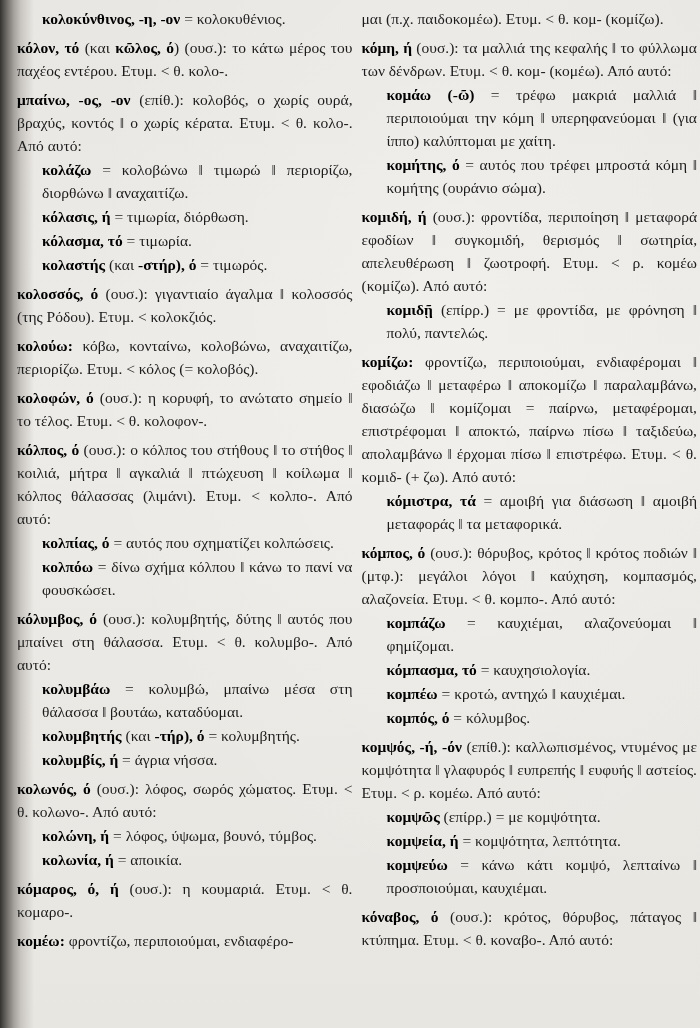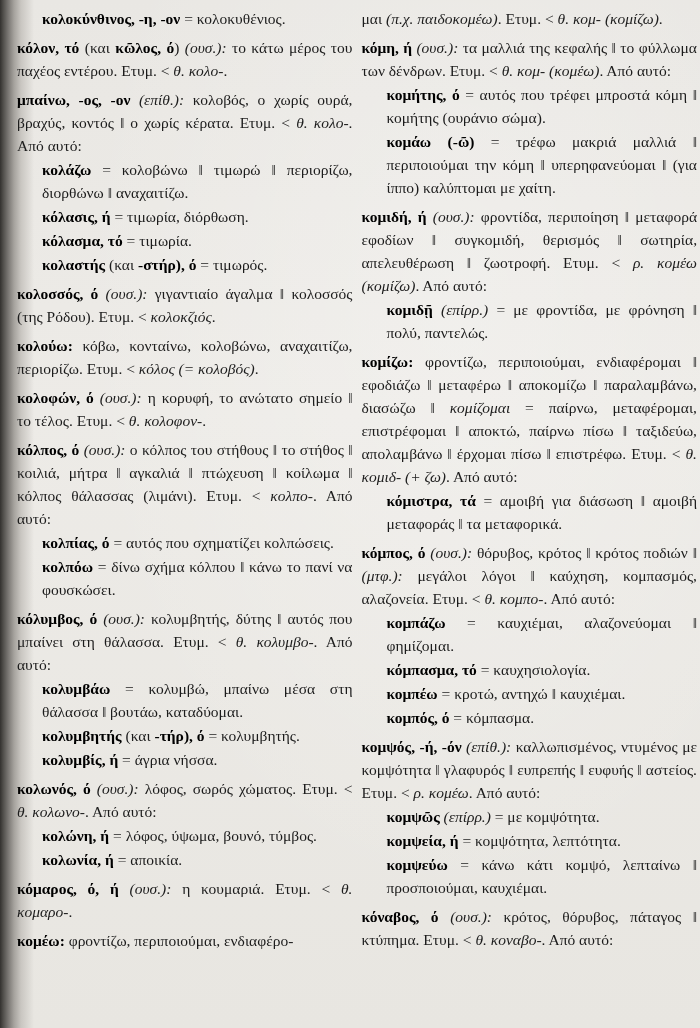--- a/index.html
+++ b/index.html
@@ -34,21 +34,21 @@
   }
   .col { flex: 1 1 0; min-width: 0; }
   .entry {
     text-align: justify;
     text-justify: inter-word;
   }
   .entry.main { margin-top: 6px; }
   .entry.sub  { margin-left: 25px; margin-top: 1px; }
   .entry:first-child { margin-top: 0; }
   .entry span.b { font-weight: bold; color: #000; }
-  .entry span.i { font-style: italic; }
+  .entry span.i { }
   .entry span.n { }
 </style>
 </head>
 <body>
 
 <div class="page">
   <div class="gutter"></div>
   <div class="columns">
     <div class="col" id="col-left">
         <div class="entry sub"><span class="b">κολοκύνθινος, -η, -ον</span><span class="n"> = κολοκυθένιος.</span></div>
@@ -70,31 +70,31 @@
         <div class="entry sub"><span class="b">κολυμβίς, ή</span><span class="n"> = άγρια νήσσα.</span></div>
         <div class="entry main"><span class="b">κολωνός, ό </span><span class="i">(ουσ.):</span><span class="n"> λόφος, σωρός χώματος. Ετυμ. &lt; </span><span class="i">θ. κολωνο-</span><span class="n">. Από αυτό:</span></div>
         <div class="entry sub"><span class="b">κολώνη, ή</span><span class="n"> = λόφος, ύψωμα, βουνό, τύμβος.</span></div>
         <div class="entry sub"><span class="b">κολωνία, ή</span><span class="n"> = αποικία.</span></div>
         <div class="entry main"><span class="b">κόμαρος, ό, ή </span><span class="i">(ουσ.):</span><span class="n"> η κουμαριά. Ετυμ. &lt; </span><span class="i">θ. κομαρο-</span><span class="n">.</span></div>
         <div class="entry main"><span class="b">κομέω:</span><span class="n"> φροντίζω, περιποιούμαι, ενδιαφέρο-</span></div>
       </div>
     <div class="col" id="col-right">
         <div class="entry main"><span class="n">μαι </span><span class="i">(π.χ. παιδοκομέω)</span><span class="n">. Ετυμ. &lt; </span><span class="i">θ. κομ- (κομίζω)</span><span class="n">.</span></div>
         <div class="entry main"><span class="b">κόμη, ή </span><span class="i">(ουσ.):</span><span class="n"> τα μαλλιά της κεφαλής ‖ το φύλλωμα των δένδρων. Ετυμ. &lt; </span><span class="i">θ. κομ- (κομέω)</span><span class="n">. Από αυτό:</span></div>
+        <div class="entry sub"><span class="b">κομάω (-ῶ)</span><span class="n"> = τρέφω μακριά μαλλιά ‖ περιποιούμαι την κόμη ‖ υπερηφανεύομαι ‖ (για ίππο) καλύπτομαι με χαίτη.</span></div>
         <div class="entry sub"><span class="b">κομήτης, ό</span><span class="n"> = αυτός που τρέφει μπροστά κόμη ‖ κομήτης (ουράνιο σώμα).</span></div>
-        <div class="entry sub"><span class="b">κομάω (-ῶ)</span><span class="n"> = τρέφω μακριά μαλλιά ‖ περιποιούμαι την κόμη ‖ υπερηφανεύομαι ‖ (για ίππο) καλύπτομαι με χαίτη.</span></div>
         <div class="entry main"><span class="b">κομιδή, ή </span><span class="i">(ουσ.):</span><span class="n"> φροντίδα, περιποίηση ‖ μεταφορά εφοδίων ‖ συγκομιδή, θερισμός ‖ σωτηρία, απελευθέρωση ‖ ζωοτροφή. Ετυμ. &lt; </span><span class="i">ρ. κομέω (κομίζω)</span><span class="n">. Από αυτό:</span></div>
         <div class="entry sub"><span class="b">κομιδῇ </span><span class="i">(επίρρ.)</span><span class="n"> = με φροντίδα, με φρόνηση ‖ πολύ, παντελώς.</span></div>
         <div class="entry main"><span class="b">κομίζω:</span><span class="n"> φροντίζω, περιποιούμαι, ενδιαφέρομαι ‖ εφοδιάζω ‖ μεταφέρω ‖ αποκομίζω ‖ παραλαμβάνω, διασώζω ‖ </span><span class="i">κομίζομαι</span><span class="n"> = παίρνω, μεταφέρομαι, επιστρέφομαι ‖ αποκτώ, παίρνω πίσω ‖ ταξιδεύω, απολαμβάνω ‖ έρχομαι πίσω ‖ επιστρέφω. Ετυμ. &lt; </span><span class="i">θ. κομιδ- (+ ζω)</span><span class="n">. Από αυτό:</span></div>
         <div class="entry sub"><span class="b">κόμιστρα, τά</span><span class="n"> = αμοιβή για διάσωση ‖ αμοιβή μεταφοράς ‖ τα μεταφορικά.</span></div>
         <div class="entry main"><span class="b">κόμπος, ό </span><span class="i">(ουσ.):</span><span class="n"> θόρυβος, κρότος ‖ κρότος ποδιών ‖ </span><span class="i">(μτφ.):</span><span class="n"> μεγάλοι λόγοι ‖ καύχηση, κομπασμός, αλαζονεία. Ετυμ. &lt; </span><span class="i">θ. κομπο-</span><span class="n">. Από αυτό:</span></div>
         <div class="entry sub"><span class="b">κομπάζω</span><span class="n"> = καυχιέμαι, αλαζονεύομαι ‖ φημίζομαι.</span></div>
         <div class="entry sub"><span class="b">κόμπασμα, τό</span><span class="n"> = καυχησιολογία.</span></div>
         <div class="entry sub"><span class="b">κομπέω</span><span class="n"> = κροτώ, αντηχώ ‖ καυχιέμαι.</span></div>
-        <div class="entry sub"><span class="b">κομπός, ό</span><span class="n"> = κόμπασμα.</span></div>
+        <div class="entry sub"><span class="b">κομπός, ό</span><span class="n"> = κόλυμβος.</span></div>
         <div class="entry main"><span class="b">κομψός, -ή, -όν </span><span class="i">(επίθ.):</span><span class="n"> καλλωπισμένος, ντυμένος με κομψότητα ‖ γλαφυρός ‖ ευπρεπής ‖ ευφυής ‖ αστείος. Ετυμ. &lt; </span><span class="i">ρ. κομέω</span><span class="n">. Από αυτό:</span></div>
         <div class="entry sub"><span class="b">κομψῶς </span><span class="i">(επίρρ.)</span><span class="n"> = με κομψότητα.</span></div>
         <div class="entry sub"><span class="b">κομψεία, ή</span><span class="n"> = κομψότητα, λεπτότητα.</span></div>
         <div class="entry sub"><span class="b">κομψεύω</span><span class="n"> = κάνω κάτι κομψό, λεπταίνω ‖ προσποιούμαι, καυχιέμαι.</span></div>
         <div class="entry main"><span class="b">κόναβος, ό </span><span class="i">(ουσ.):</span><span class="n"> κρότος, θόρυβος, πάταγος ‖ κτύπημα. Ετυμ. &lt; </span><span class="i">θ. κοναβο-</span><span class="n">. Από αυτό:</span></div>
       </div>
   </div>
 </div>
 
 </body></html>

